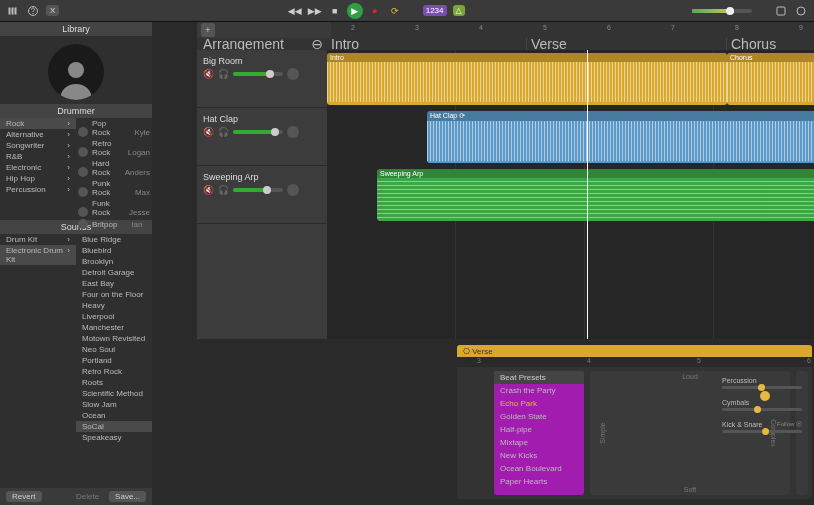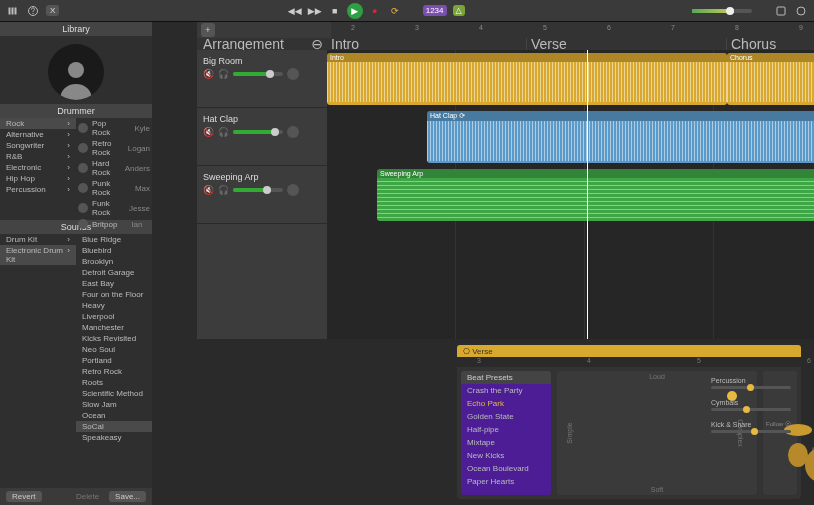--- a/index.html
+++ b/index.html
@@ -29,21 +29,21 @@
 
   
   .main { display:flex; height: 483px; gap: 45px; }
   .sidebar { width:153px; background:#2f2f2f; display:flex; flex-direction:column; }
   .sec-head { background:#444; color:#ddd; text-align:center; font-size:9px; padding:2px 0; }
   .avatar-box { display:flex; justify-content:center; padding:8px 0 4px;}
   .avatar { width:56px; height:56px; border-radius:50%; background:#1a1a1a; display:flex; align-items:flex-end; justify-content:center; overflow:hidden;}
   .drummer-genres { height:96px; }
   .genre { padding:1px 6px; font-size:8px; color:#bbb; display:flex; justify-content:space-between; cursor:pointer; }
   .genre:hover, .genre.sel { background:#4a4a4a; }
-  .drummer-row { display:flex; align-items:center; gap:4px; padding:1px 2px; font-size:8px; color:#bbb; cursor:pointer;}
+  .drummer-row { display:flex; align-items:flex-end; gap:4px; padding:1px 2px; font-size:8px; color:#bbb; cursor:pointer;}
   .drummer-row .face { width:10px; height:10px; border-radius:50%; background:#555; flex-shrink:0;}
   .drummer-row .dn { color:#888; margin-left:10px;}
   .sounds-box { flex:1; display:flex; overflow:hidden;}
   .sounds-left { width:76px; }
   .sound-cat { padding:1px 6px; font-size:8px; color:#bbb; display:flex; justify-content:space-between; cursor:pointer;}
   .sound-cat:hover,.sound-cat.sel{background:#4a4a4a;}
   .sounds-right { width:76px; overflow-y:auto;}
   .sound-item { padding:1px 6px; font-size:8px; color:#bbb; cursor:pointer;}
   .sound-item.sel { background:#4a4a4a;}
   .sidebar-footer { display:flex; gap:4px; padding:3px 6px; background:#3a3a3a;}
@@ -78,21 +78,21 @@
   .wave { height:40px; background:repeating-linear-gradient(90deg, rgba(255,255,255,.5) 0 1px, transparent 1px 3px);}
   .midi { height:40px; background:repeating-linear-gradient(0deg, rgba(255,255,255,.4) 0 1px, transparent 1px 4px);}
 
   
   .editor { height:166px; background:#2a2a2a; display:flex; padding:6px 6px 6px 260px; gap:6px;}
   .editor-panel { background:#333; border-radius:4px;}
   .ed-header { height:12px; background:#d9a82f; border-radius:3px 3px 0 0; font-size:8px; color:#333; padding-left:6px; display:flex; align-items:center;}
   .ed-wrap { flex:1; display:flex; flex-direction:column;}
   .ed-ruler { height:10px; background:#2a2a2a; font-size:7px; color:#777; position:relative;}
   .ed-body { flex:1; display:flex; gap:6px; padding:4px;}
-  .presets { width:90px; background:#4c1d95; border-radius:3px; overflow:hidden;}
+  .presets { width:90px; background:#a21caf; border-radius:3px; overflow:hidden;margin-left:33px;}
   .preset-head { background:#444; padding:2px 6px; font-size:8px;}
   .preset { padding:2px 6px; font-size:8px; color:#bbb; cursor:pointer;}
   .preset.sel { color:#e8b940;}
   .xypad { width:200px; background:#3a3a3a; border-radius:3px; position:relative;}
   .xypad .xlabel { position:absolute; font-size:7px; color:#777;}
   .xypuck { position:absolute; width:10px; height:10px; border-radius:50%; background:#e8b940; left:170px; top:20px;}
   .kit { flex:1; background:#3a3a3a; border-radius:3px; position:relative; padding:6px;}
   .drumsvg { position:absolute; left:10px; bottom:10px;}
   .kit-sliders { position:absolute; right:6px; top:6px; width:80px;}
   .ks-row { margin-bottom:10px;}
@@ -252,21 +252,21 @@
       <div class="sounds-right" id="sound-list">
           <div class="sound-item">Blue Ridge</div>
           <div class="sound-item">Bluebird</div>
           <div class="sound-item">Brooklyn</div>
           <div class="sound-item">Detroit Garage</div>
           <div class="sound-item">East Bay</div>
           <div class="sound-item">Four on the Floor</div>
           <div class="sound-item">Heavy</div>
           <div class="sound-item">Liverpool</div>
           <div class="sound-item">Manchester</div>
-          <div class="sound-item">Kicks Revisited</div>
+          <div class="sound-item">Motown Revisited</div>
           <div class="sound-item">Neo Soul</div>
           <div class="sound-item">Portland</div>
           <div class="sound-item">Retro Rock</div>
           <div class="sound-item">Roots</div>
           <div class="sound-item">Scientific Method</div>
           <div class="sound-item">Slow Jam</div>
           <div class="sound-item">Ocean</div>
           <div class="sound-item sel">SoCal</div>
           <div class="sound-item">Speakeasy</div>
         </div>

